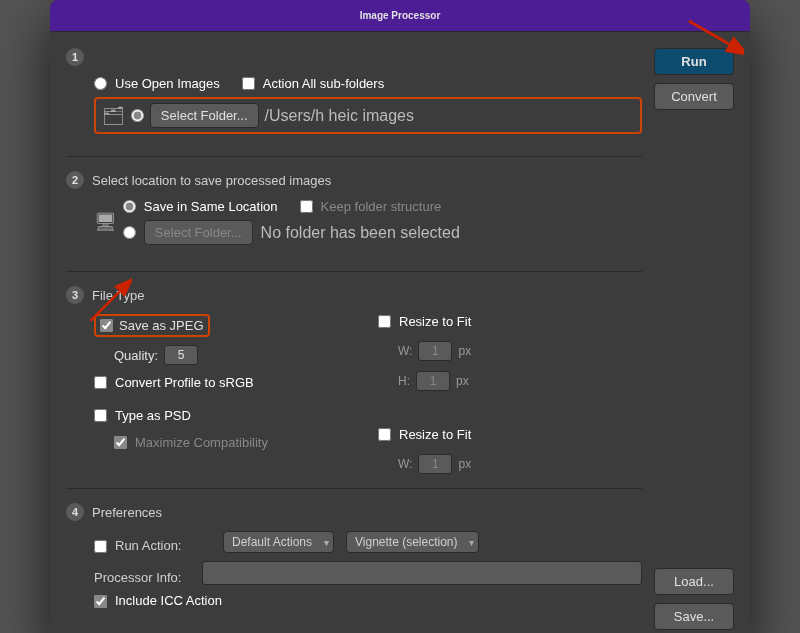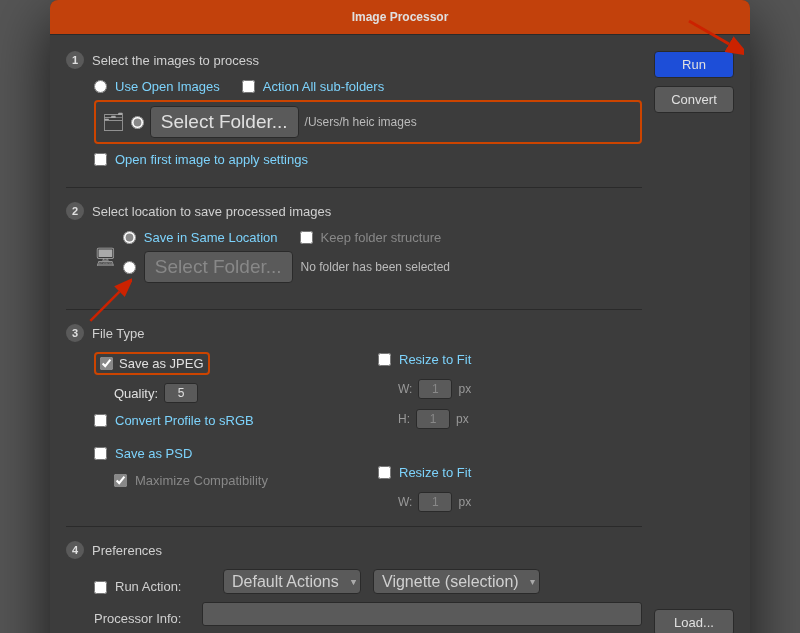--- a/index.html
+++ b/index.html
@@ -18,24 +18,24 @@
     .dialog {
       background: #3c3c3c;
       border-radius: 8px;
       width: 700px;
       box-shadow: 0 20px 60px rgba(0,0,0,0.7);
       overflow: hidden;
       position: relative;
     }
 
     .title-bar {
-      background: #c2410c;
+      background: #4c1d95;
       text-align: center;
       padding: 10px;
-      font-size: 12px;
+      font-size: 10px;
       font-weight: 600;
       color: #e0e0e0;
       border-bottom: 1px solid #2a2a2a;
     }
 
     .content {
       display: flex;
       padding: 16px;
       gap: 12px;
     }
@@ -58,22 +58,22 @@
       border-radius: 4px;
       color: #e0e0e0;
       padding: 5px 14px;
       font-size: 13px;
       cursor: pointer;
       text-align: center;
       min-width: 75px;
     }
 
     .btn-run {
-      background: #1d4ed8;
-      font-weight: 400;
+      background: #0c4a6e;
+      font-weight: 700;
     }
 
     
     .section {
       margin-bottom: 14px;
       padding-bottom: 14px;
       border-bottom: 1px solid #2a2a2a;
     }
 
     .section:last-child {
@@ -116,21 +116,21 @@
       gap: 8px;
       margin-bottom: 6px;
     }
 
     input[type="radio"], input[type="checkbox"] {
       accent-color: #888;
       cursor: pointer;
     }
 
     label {
-      color: #7dd3fc;
+      color: #ffffff;
       cursor: pointer;
     }
 
     label.disabled {
       color: #888;
     }
 
     
     .folder-row {
       display: flex;
@@ -147,27 +147,27 @@
       font-size: 18px;
       color: #aaa;
     }
 
     .folder-btn {
       background: #5a5a5a;
       border: 1px solid #2a2a2a;
       border-radius: 4px;
       color: #e0e0e0;
       padding: 4px 10px;
-      font-size: 19px;
+      font-size: 13px;
       cursor: pointer;
     }
 
     .folder-path {
       color: #bbb;
-      font-size: 12px;
+      font-size: 16px;
     }
 
     
     .file-type-grid {
       display: grid;
       grid-template-columns: 1fr 1fr;
       gap: 6px 20px;
     }
 
     .file-type-col {
@@ -240,21 +240,21 @@
       min-width: 100px;
       color: #d0d0d0;
     }
 
     .select-box {
       background: #5a5a5a;
       border: 1px solid #2a2a2a;
       border-radius: 4px;
       color: #d0d0d0;
       padding: 3px 8px;
-      font-size: 16px;
+      font-size: 12px;
       cursor: pointer;
       appearance: none;
       -webkit-appearance: none;
       padding-right: 20px;
       position: relative;
     }
 
     .select-wrapper {
       position: relative;
       display: inline-flex;
@@ -318,41 +318,36 @@
     </div>
 
     <div class="content">
       <div class="main-content">
 
         <div class="section">
           <div class="section-header">
             <div class="section-number">
               <span>1</span>
             </div>
-            <span>Select the images to process</span>
           </div>
           <div class="section-body">
             <div class="row">
               <input type="radio" name="image-source" id="use-open" style="">
               <label for="use-open">Use Open Images</label>
               <input type="checkbox" id="include-sub" style="margin-left: 14px;">
               <label for="include-sub">Action All sub-folders</label>
             </div>
 
             <div class="folder-row">
               <span class="folder-icon">🗂</span>
               <input type="radio" name="image-source" id="select-folder-radio" checked="" class="blueradio" style="">
               <button class="folder-btn">Select Folder...</button>
               <span class="folder-path">/Users/h        heic images</span>
             </div>
 
-            <div class="row">
-              <input type="checkbox" id="open-first" style="">
-              <label for="open-first">Open first image to apply settings</label>
-            </div>
           </div>
         </div>
 
         <div class="section">
           <div class="section-header">
             <div class="section-number">
               <span>2</span>
             </div>
             <span>Select location to save processed images</span>
           </div>
@@ -400,21 +395,21 @@
                   <input type="text" class="quality-input" value="5" style="">
                 </div>
 
                 <div class="row">
                   <input type="checkbox" id="convert-profile" style="">
                   <label for="convert-profile">Convert Profile to sRGB</label>
                 </div>
 
                 <div class="row" style="margin-top:6px;">
                   <input type="checkbox" id="save-psd" style="">
-                  <label for="save-psd">Save as PSD</label>
+                  <label for="save-psd">Type as PSD</label>
                 </div>
 
                 <div class="row" style="padding-left:20px;">
                   <input type="checkbox" id="max-compat" checked="" style="">
                   <label for="max-compat" class="disabled">Maximize Compatibility</label>
                 </div>
               </div>
 
               <div class="file-type-col">
                 <div class="row">

